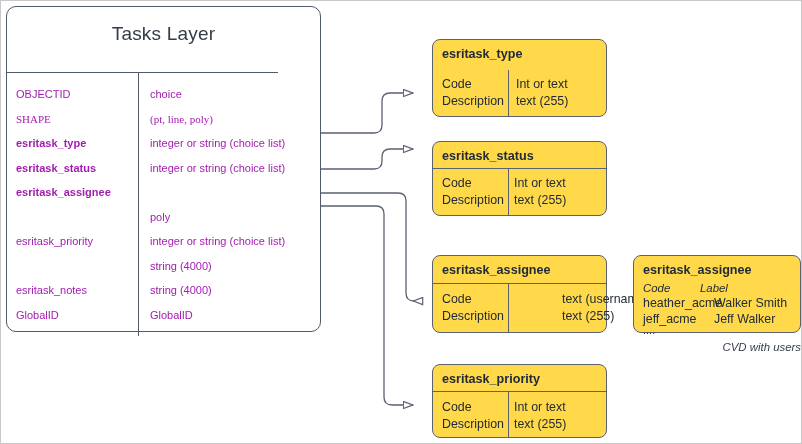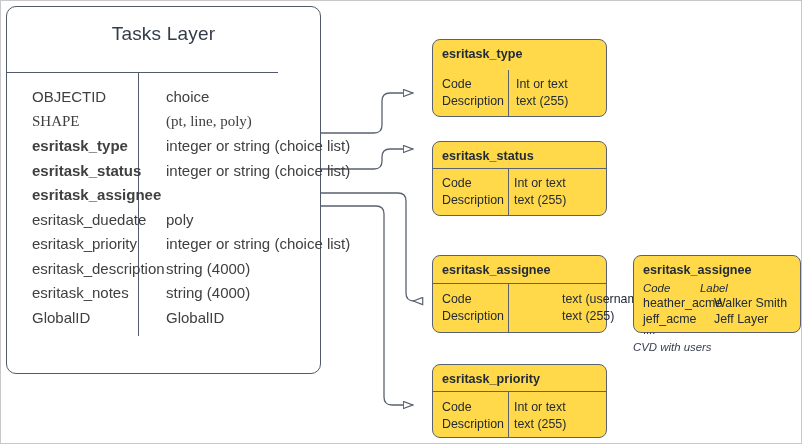--- a/index.html
+++ b/index.html
@@ -43,25 +43,25 @@
     height: 1.3px;
     background: #505a6b;
   }
   .entity-vrule {
     position: absolute;
     width: 1.3px;
     background: #505a6b;
   }
   .field-row {
     position: absolute;
-    left: 16px;
+    left: 0;
     width: 100%;
     height: 24.5px;
-    font-size: 15px;
-    color: #404040;
+    font-size: 11px;
+    color: #a21caf;
   }
   .field-name {
     position: absolute;
     left: 9px;
     top: 0;
     white-space: nowrap;
   }
   .field-type {
     position: absolute;
     left: 143px;
@@ -115,21 +115,21 @@
     color: #222b36;
     line-height: 16.5px;
     white-space: nowrap;
   }
   .cvd-hdr { font-style: italic; font-size: 11.4px; }
   .cvd-caption {
     position: absolute;
     font-size: 11.4px;
     font-style: italic;
     color: #333d4a;
-    text-align: left;
+    text-align: right;
     white-space: nowrap;
   }
   svg.links {
     position: absolute;
     left: 0;
     top: 0;
     width: 802px;
     height: 444px;
     pointer-events: none;
   }
@@ -150,21 +150,21 @@
       <path d="M319,132 H373 Q381,132 381,124 V100 Q381,92 389,92 H412" marker-end="url(#arrowOpen)"></path>
 
       <path d="M319,168 H373 Q381,168 381,160 V156 Q381,148 389,148 H412" marker-end="url(#arrowOpen)"></path>
 
       <path d="M319,192 H397 Q405,192 405,200 V292 Q405,300 413,300 H412" marker-end="url(#arrowOpen)"></path>
 
       <path d="M319,205 H375 Q383,205 383,213 V396 Q383,404 391,404 H412" marker-end="url(#arrowOpen)"></path>
     </g>
   </svg>
 
-  <div class="entity" style="left:5px; top:5px; width:315px; height:368px;">
+  <div class="entity" style="left:5px; top:5px; width:315px; height:326px;">
     <div class="entity-title" style="top:16px;">Tasks Layer</div>
     <div class="entity-head-rule" style="left:0px; top:65px; width:271px;"></div>
     <div class="entity-vrule" style="left:131px; top:66px; height:263px;"></div>
     <div id="field-rows">
         <div class="field-row" style="top: 81px;">
           <span class="field-name">OBJECTID</span>
           <span class="field-type">choice</span>
         </div>
         <div class="field-row" style="top: 105.5px; font-family: Liberation Serif, serif;">
           <span class="field-name">SHAPE</span>
@@ -175,29 +175,27 @@
           <span class="field-type">integer or string (choice list)</span>
         </div>
         <div class="field-row req" style="top: 154.5px;">
           <span class="field-name">esritask_status</span>
           <span class="field-type">integer or string (choice list)</span>
         </div>
         <div class="field-row req" style="top: 179px;">
           <span class="field-name">esritask_assignee</span>
         </div>
         <div class="field-row" style="top: 203.5px;">
-          <span class="field-name">esritask_duedate</span>
           <span class="field-type">poly</span>
         </div>
         <div class="field-row" style="top: 228px;">
           <span class="field-name">esritask_priority</span>
           <span class="field-type">integer or string (choice list)</span>
         </div>
         <div class="field-row" style="top: 252.5px;">
-          <span class="field-name">esritask_description</span>
           <span class="field-type">string (4000)</span>
         </div>
         <div class="field-row" style="top: 277px;">
           <span class="field-name">esritask_notes</span>
           <span class="field-type">string (4000)</span>
         </div>
         <div class="field-row" style="top: 301.5px;">
           <span class="field-name">GlobalID</span>
           <span class="field-type">GlobalID</span>
         </div>
@@ -261,19 +259,19 @@
 
   <div class="dbox" style="left:632px; top:254px; width:168px; height:78px;">
     <div class="dbox-title">esritask_assignee</div>
     <div class="cvd-row cvd-hdr" style="left:9px; top:24px;">Code</div>
     <div class="cvd-row cvd-hdr" style="left:66px; top:24px;">Label</div>
 
     <div class="cvd-row" style="left:9px; top:39px;">heather_acme</div>
     <div class="cvd-row" style="left:80px; top:39px;">Walker Smith</div>
 
     <div class="cvd-row" style="left:9px; top:55px;">jeff_acme</div>
-    <div class="cvd-row" style="left:80px; top:55px;">Jeff Layer</div>
+    <div class="cvd-row" style="left:80px; top:55px;">Jeff Walker</div>
 
     <div class="cvd-row" style="left:9px; top:66px; font-size:11px;">....</div>
   </div>
   <div class="cvd-caption" style="left:632px; top:340px; width:168px;">CVD with users</div>
 
 </div>
 
 </body></html>

